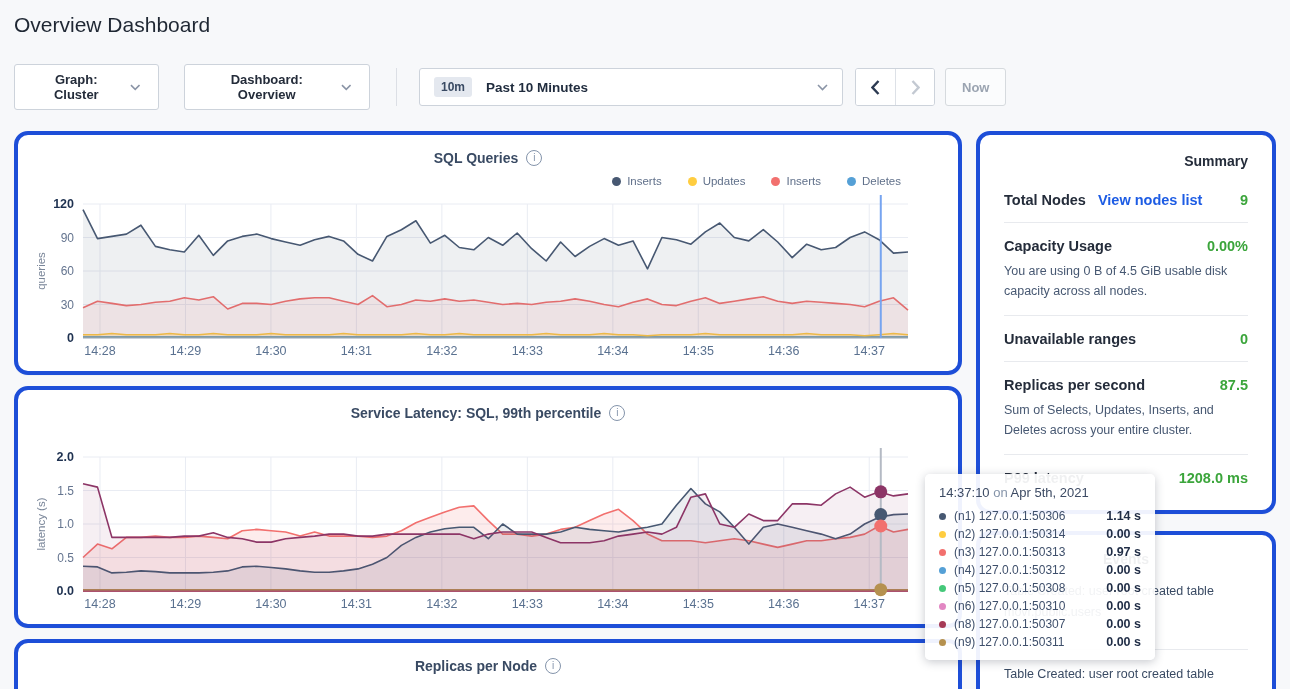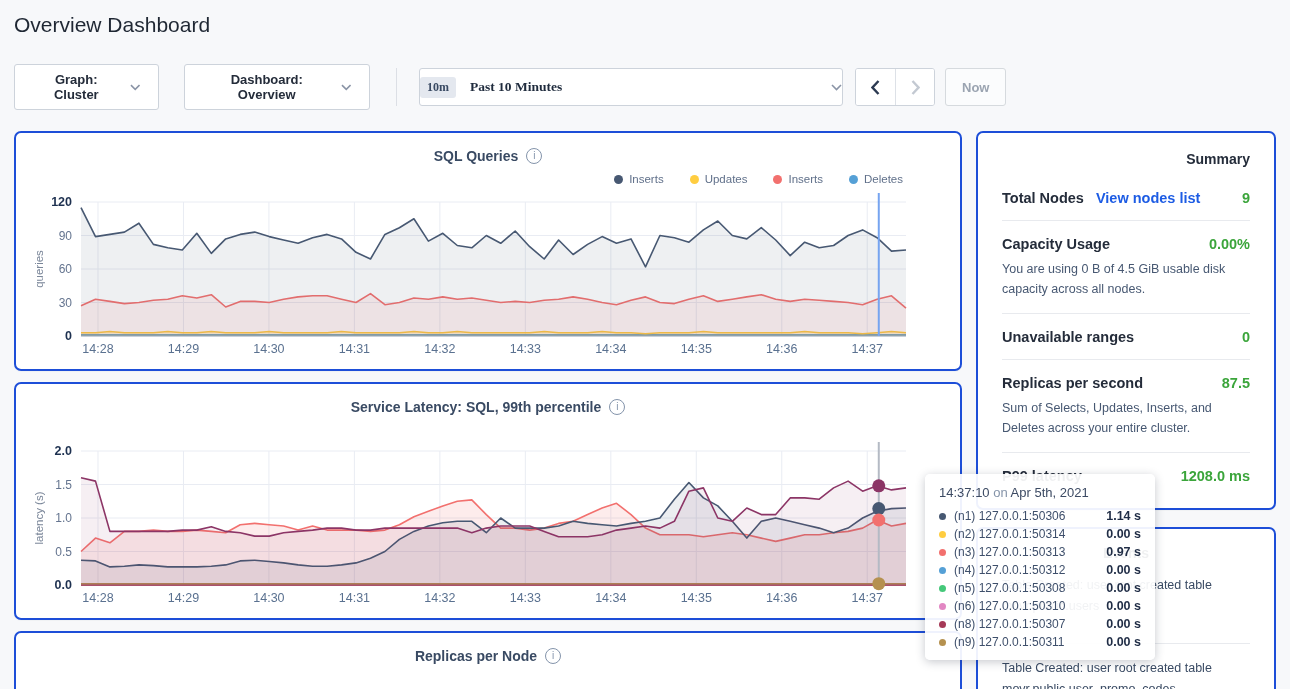--- a/index.html
+++ b/index.html
@@ -8,34 +8,34 @@
 
   .page-title { position:absolute; left:14px; top:13px; font-size:21px; font-weight:500; color:#1f2733; }
 
   
   .controls { position:absolute; left:14px; top:68px; display:flex; align-items:center; height:38px; }
   .dd-btn { display:flex; align-items:center; justify-content:center; gap:10px; height:46px;
     background:#fff; border:1px solid #cdd3db; border-radius:3px; padding:0 18px;
     font-family:inherit; font-size:13px; font-weight:700; color:#242c3a; cursor:pointer; }
   .vdiv { width:1px; height:38px; background:#dcdfe5; margin:0 22px 0 26px; }
   .timepicker { display:flex; align-items:center; height:38px; width:424px; background:#fff;
-    border:1px solid #cdd3db; border-radius:3px; padding:0 0; cursor:pointer; font-family:Liberation Serif, serif; }
+    border:1px solid #cdd3db; border-radius:3px; padding:0 14px; cursor:pointer; font-family:Liberation Sans, sans-serif; }
   .chip { background:#e4e8ef; border-radius:3px; padding:3px 7px; font-size:12px; font-weight:700; color:#394a63; margin-right:14px; }
   .range-label { font-size:13.5px; font-weight:700; color:#1f2b3d; }
   .timepicker .chev { margin-left:auto; }
   .arrow-group { display:flex; height:38px; margin-left:12px; border:1px solid #cdd3db; border-radius:3px; background:#fff; overflow:hidden; }
   .arrow-group button { width:39px; height:36px; background:#fff; border:none; cursor:pointer; display:flex; align-items:center; justify-content:center; }
   .arrow-group button + button { border-left:1px solid #dde1e7; }
   .now-btn { margin-left:10px; height:38px; padding:0 16px; background:#fbfcfd; border:1px solid #d6dade;
     border-radius:3px; font-family:inherit; font-size:13px; font-weight:700; color:#9ba4b1; cursor:default; }
 
   
   .main-col { position:absolute; left:14px; top:131px; width:948px; }
   .sidebar  { position:absolute; left:976px; top:131px; width:300px; }
-  .panel { background:#fff; border:2px solid #1d4ed8; border-radius:7px; box-shadow:0 1px 1px rgba(40,50,70,0.03); }
+  .panel { background:#fff; border:4px solid #1d4ed8; border-radius:14px; box-shadow:0 1px 1px rgba(40,50,70,0.03); }
 
   
   .chart-panel { padding:10px 15px 8px 15px; margin-bottom:11px; }
   .chart-head { display:flex; align-items:center; justify-content:center; height:26px; gap:8px; }
   .chart-title { font-size:14px; font-weight:700; color:#394a63; }
   .info-icon { width:16px; height:16px; border:1.2px solid #8494ab; border-radius:50%; color:#8494ab;
     font-size:10px; line-height:13px; text-align:center; font-style:normal; display:inline-block; }
   .legend { display:flex; justify-content:flex-end; gap:26px; height:16px; padding-right:42px; margin-top:2px; }
   .legend-item { display:flex; align-items:center; gap:6px; font-size:11.5px; color:#60708a; }
   .legend-dot { width:9px; height:9px; border-radius:50%; display:inline-block; }

